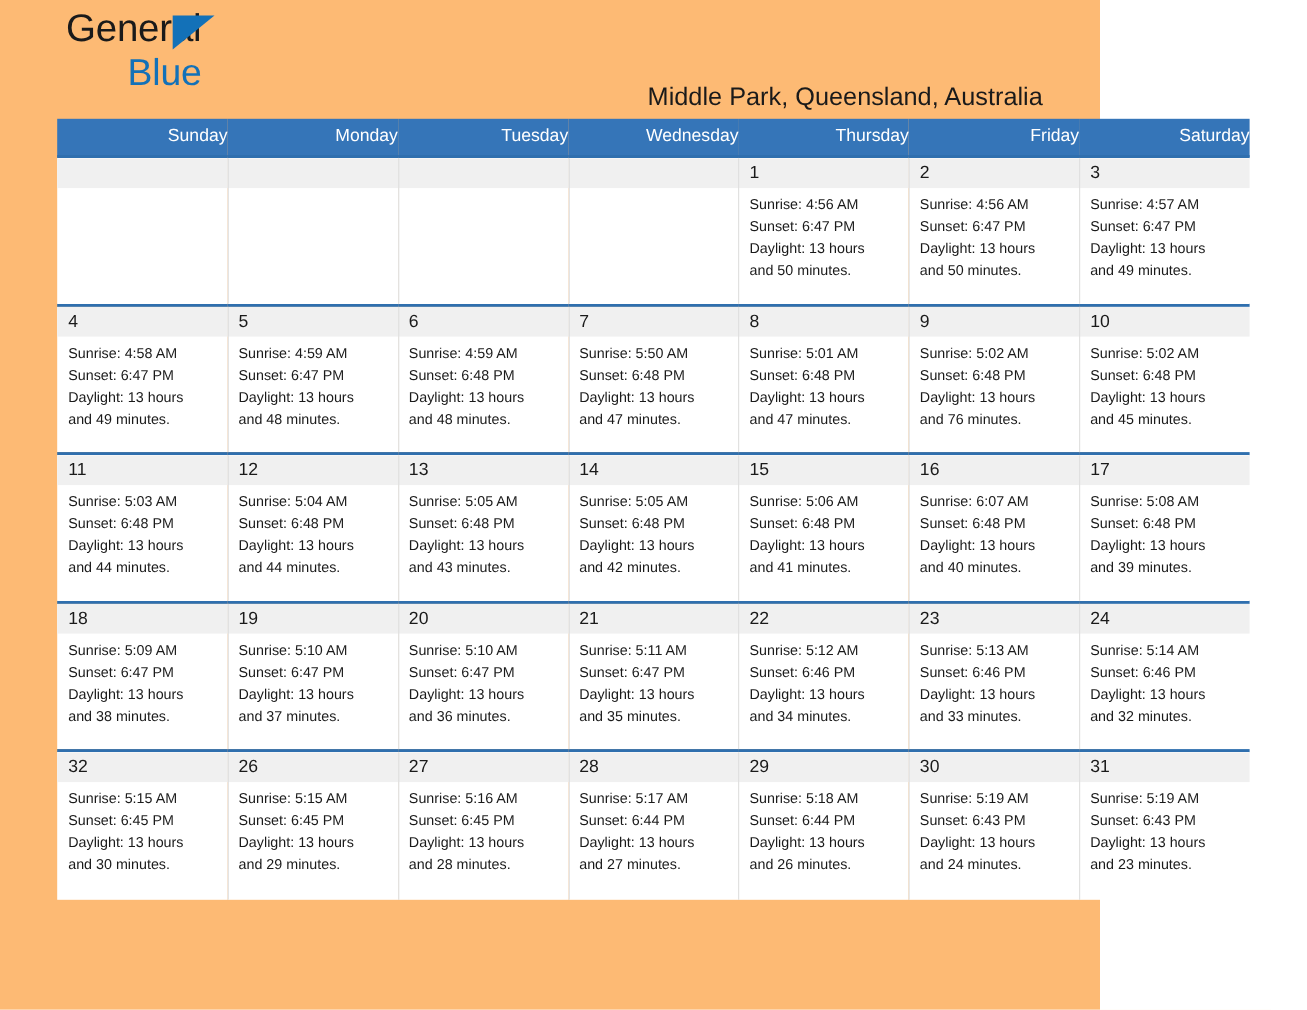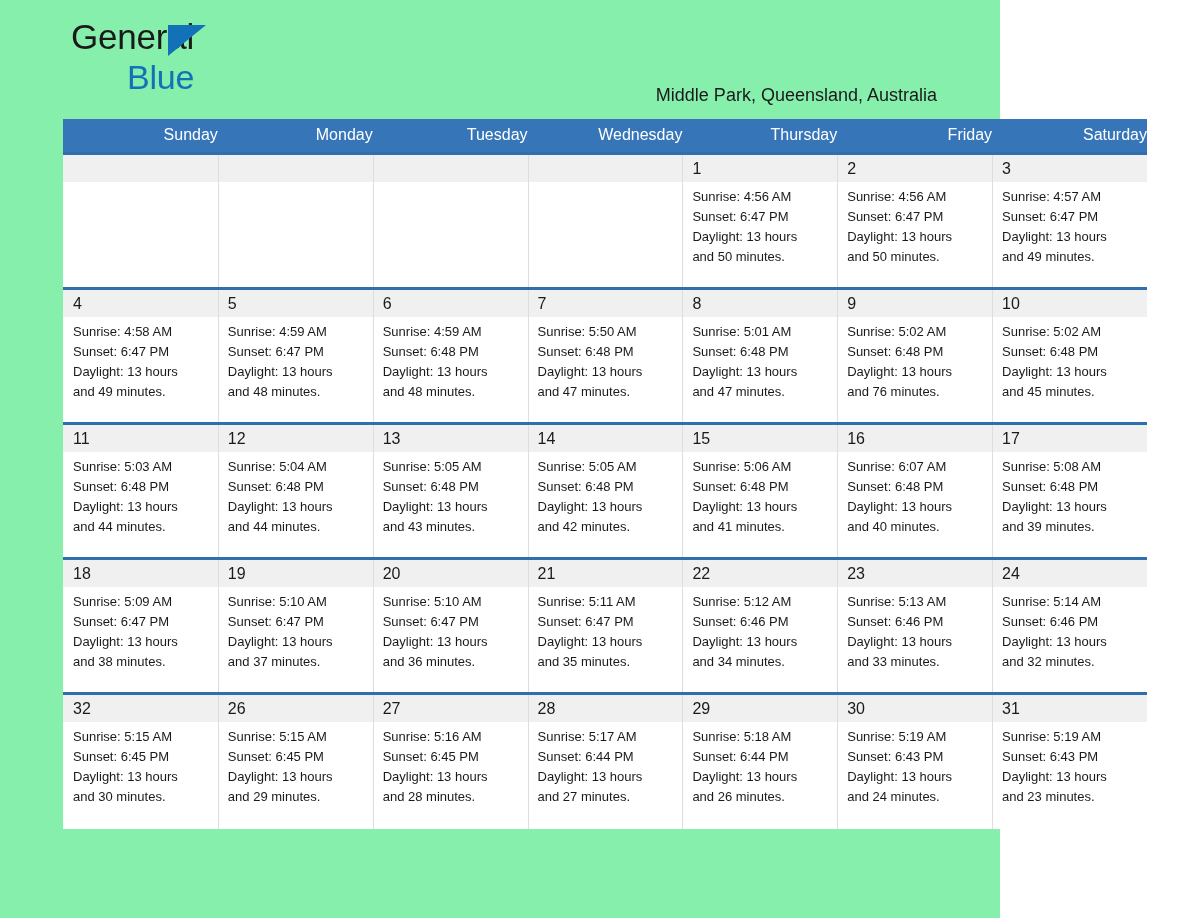--- a/index.html
+++ b/index.html
@@ -7,22 +7,22 @@
     width: 1188px;
     height: 918px;
     background: #ffffff;
     font-family: "Liberation Sans", sans-serif;
     -webkit-font-smoothing: antialiased;
   }
   .page {
     position: relative;
     width: 1000px;
     height: 918px;
-    background: #86efac;
-    padding: 11px;
+    background: #fdba74;
+    padding: 0;
   }
 
   
   .topbar {
     position: relative;
     height: 100px;
     margin: 0 52px;
   }
   .logo {
     position: absolute;
@@ -66,21 +66,21 @@
     font-size: 44px;
     color: #1a1a1a;
     font-weight: normal;
     letter-spacing: 0px;
     white-space: nowrap;
   }
   .location {
     position: absolute;
     right: 0;
     top: 74px;
-    font-size: 18px;
+    font-size: 23px;
     color: #1a1a1a;
     white-space: nowrap;
   }
 
   
   .calendar {
     margin: 8px 52px 0 52px;
     width: 1084px;
     border-collapse: collapse;
     table-layout: fixed;

